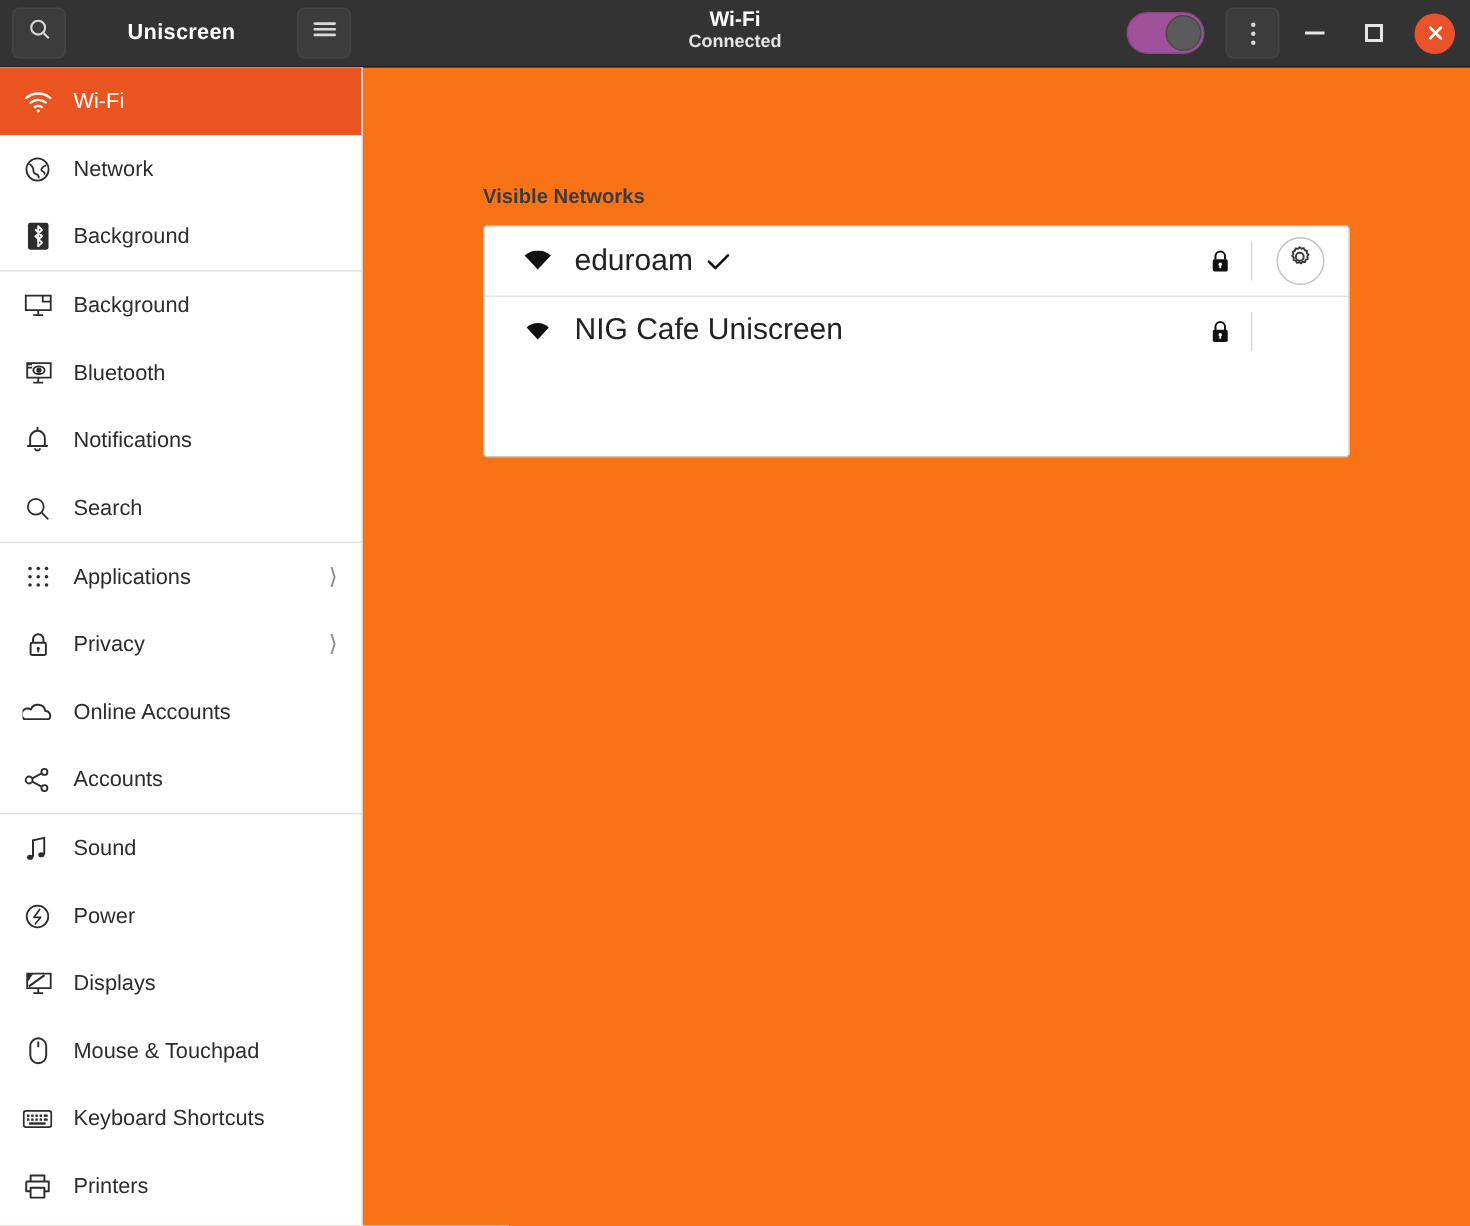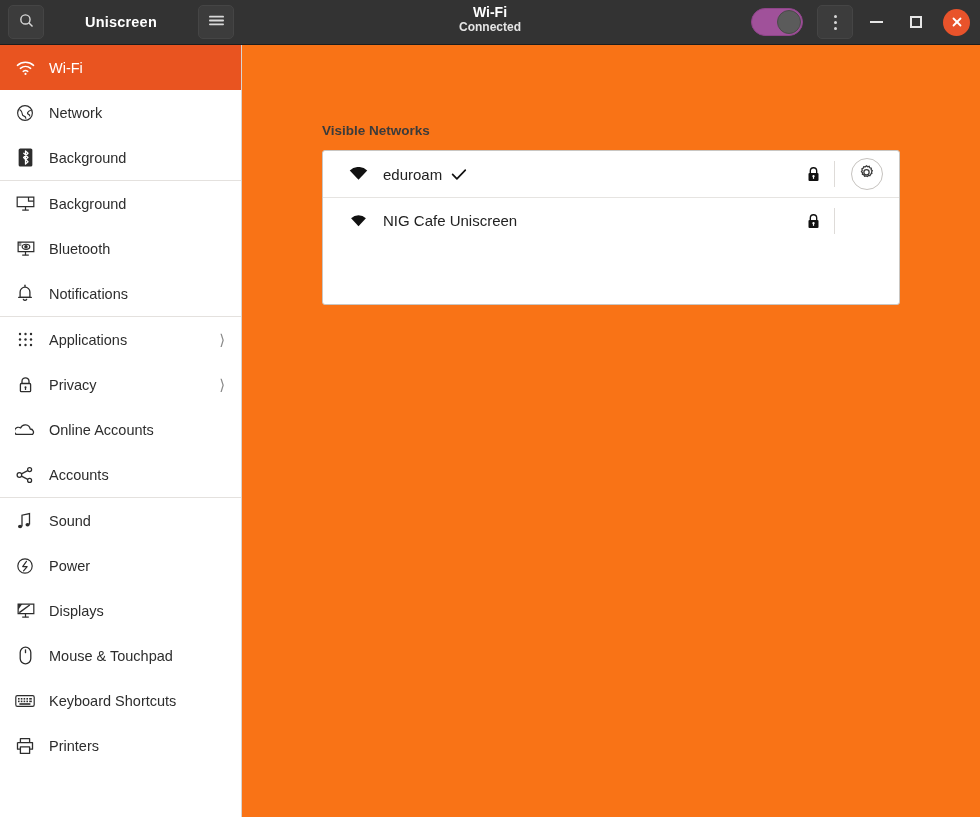--- a/index.html
+++ b/index.html
@@ -122,21 +122,21 @@
   }
   .net-row {
     height: 46px;
     display: flex; align-items: center;
     padding-left: 24px;
     cursor: pointer;
     position: relative;
   }
   .net-row + .net-row { border-top: 1px solid #e6e4e1; }
   .net-wifi { width: 22px; flex: 0 0 22px; display: flex; align-items: center; justify-content: center; margin-right: 14px; }
-  .net-name { font-size: 15px; color: #222222; white-space: nowrap; }
+  .net-name { font-size: 20px; color: #222222; white-space: nowrap; }
   .net-check { margin-left: 9px; display: flex; align-items: center; }
   .net-right { margin-left: auto; display: flex; align-items: center; height: 100%; }
   .net-lock { width: 26px; display: flex; align-items: center; justify-content: center; }
   .vdiv { width: 1px; height: 26px; background: #dedbd8; margin: 0 10px 0 8px; }
   .gear-btn {
     width: 32px; height: 32px; border-radius: 50%;
     border: 1px solid #c6c3bf; background: #ffffff;
     display: flex; align-items: center; justify-content: center;
     cursor: pointer; margin-right: 11px;
   }
@@ -274,20 +274,29 @@
           <svg width="16" height="19" viewBox="0 0 16 19" fill="none" stroke="#2d2d2d" stroke-width="1.3" stroke-linecap="round">
             <path d="M8 1.2 v1.4"></path>
             <path d="M3.1 13.3 v-5.2 a4.9 4.9 0 0 1 9.8 0 v5.2 z"></path>
             <line x1="1.6" y1="13.3" x2="14.4" y2="13.3"></line>
             <path d="M6.4 15.4 a1.8 1.8 0 0 0 3.2 0"></path>
           </svg>
         </span>
         <span class="nav-label">Notifications</span>
       </div>
 
+      <div class="nav-item">
+        <span class="nav-icon">
+          <svg width="18" height="18" viewBox="0 0 22 22" fill="none" stroke="#2d2d2d" stroke-width="1.4">
+            <circle cx="9.6" cy="9.6" r="6.4"></circle>
+              <line x1="14.4" y1="14.4" x2="19.4" y2="19.4" stroke-linecap="round"></line>
+          </svg>
+        </span>
+        <span class="nav-label">Search</span>
+      </div>
 
       <div class="nav-sep"></div>
 
       <div class="nav-item">
         <span class="nav-icon">
           <svg width="15" height="15" viewBox="0 0 15 15" fill="#2d2d2d">
             <circle cx="2" cy="2" r="1.2"></circle>
               <circle cx="7.5" cy="2" r="1.2"></circle>
               <circle cx="13" cy="2" r="1.2"></circle>
             <circle cx="2" cy="7.5" r="1.2"></circle>

